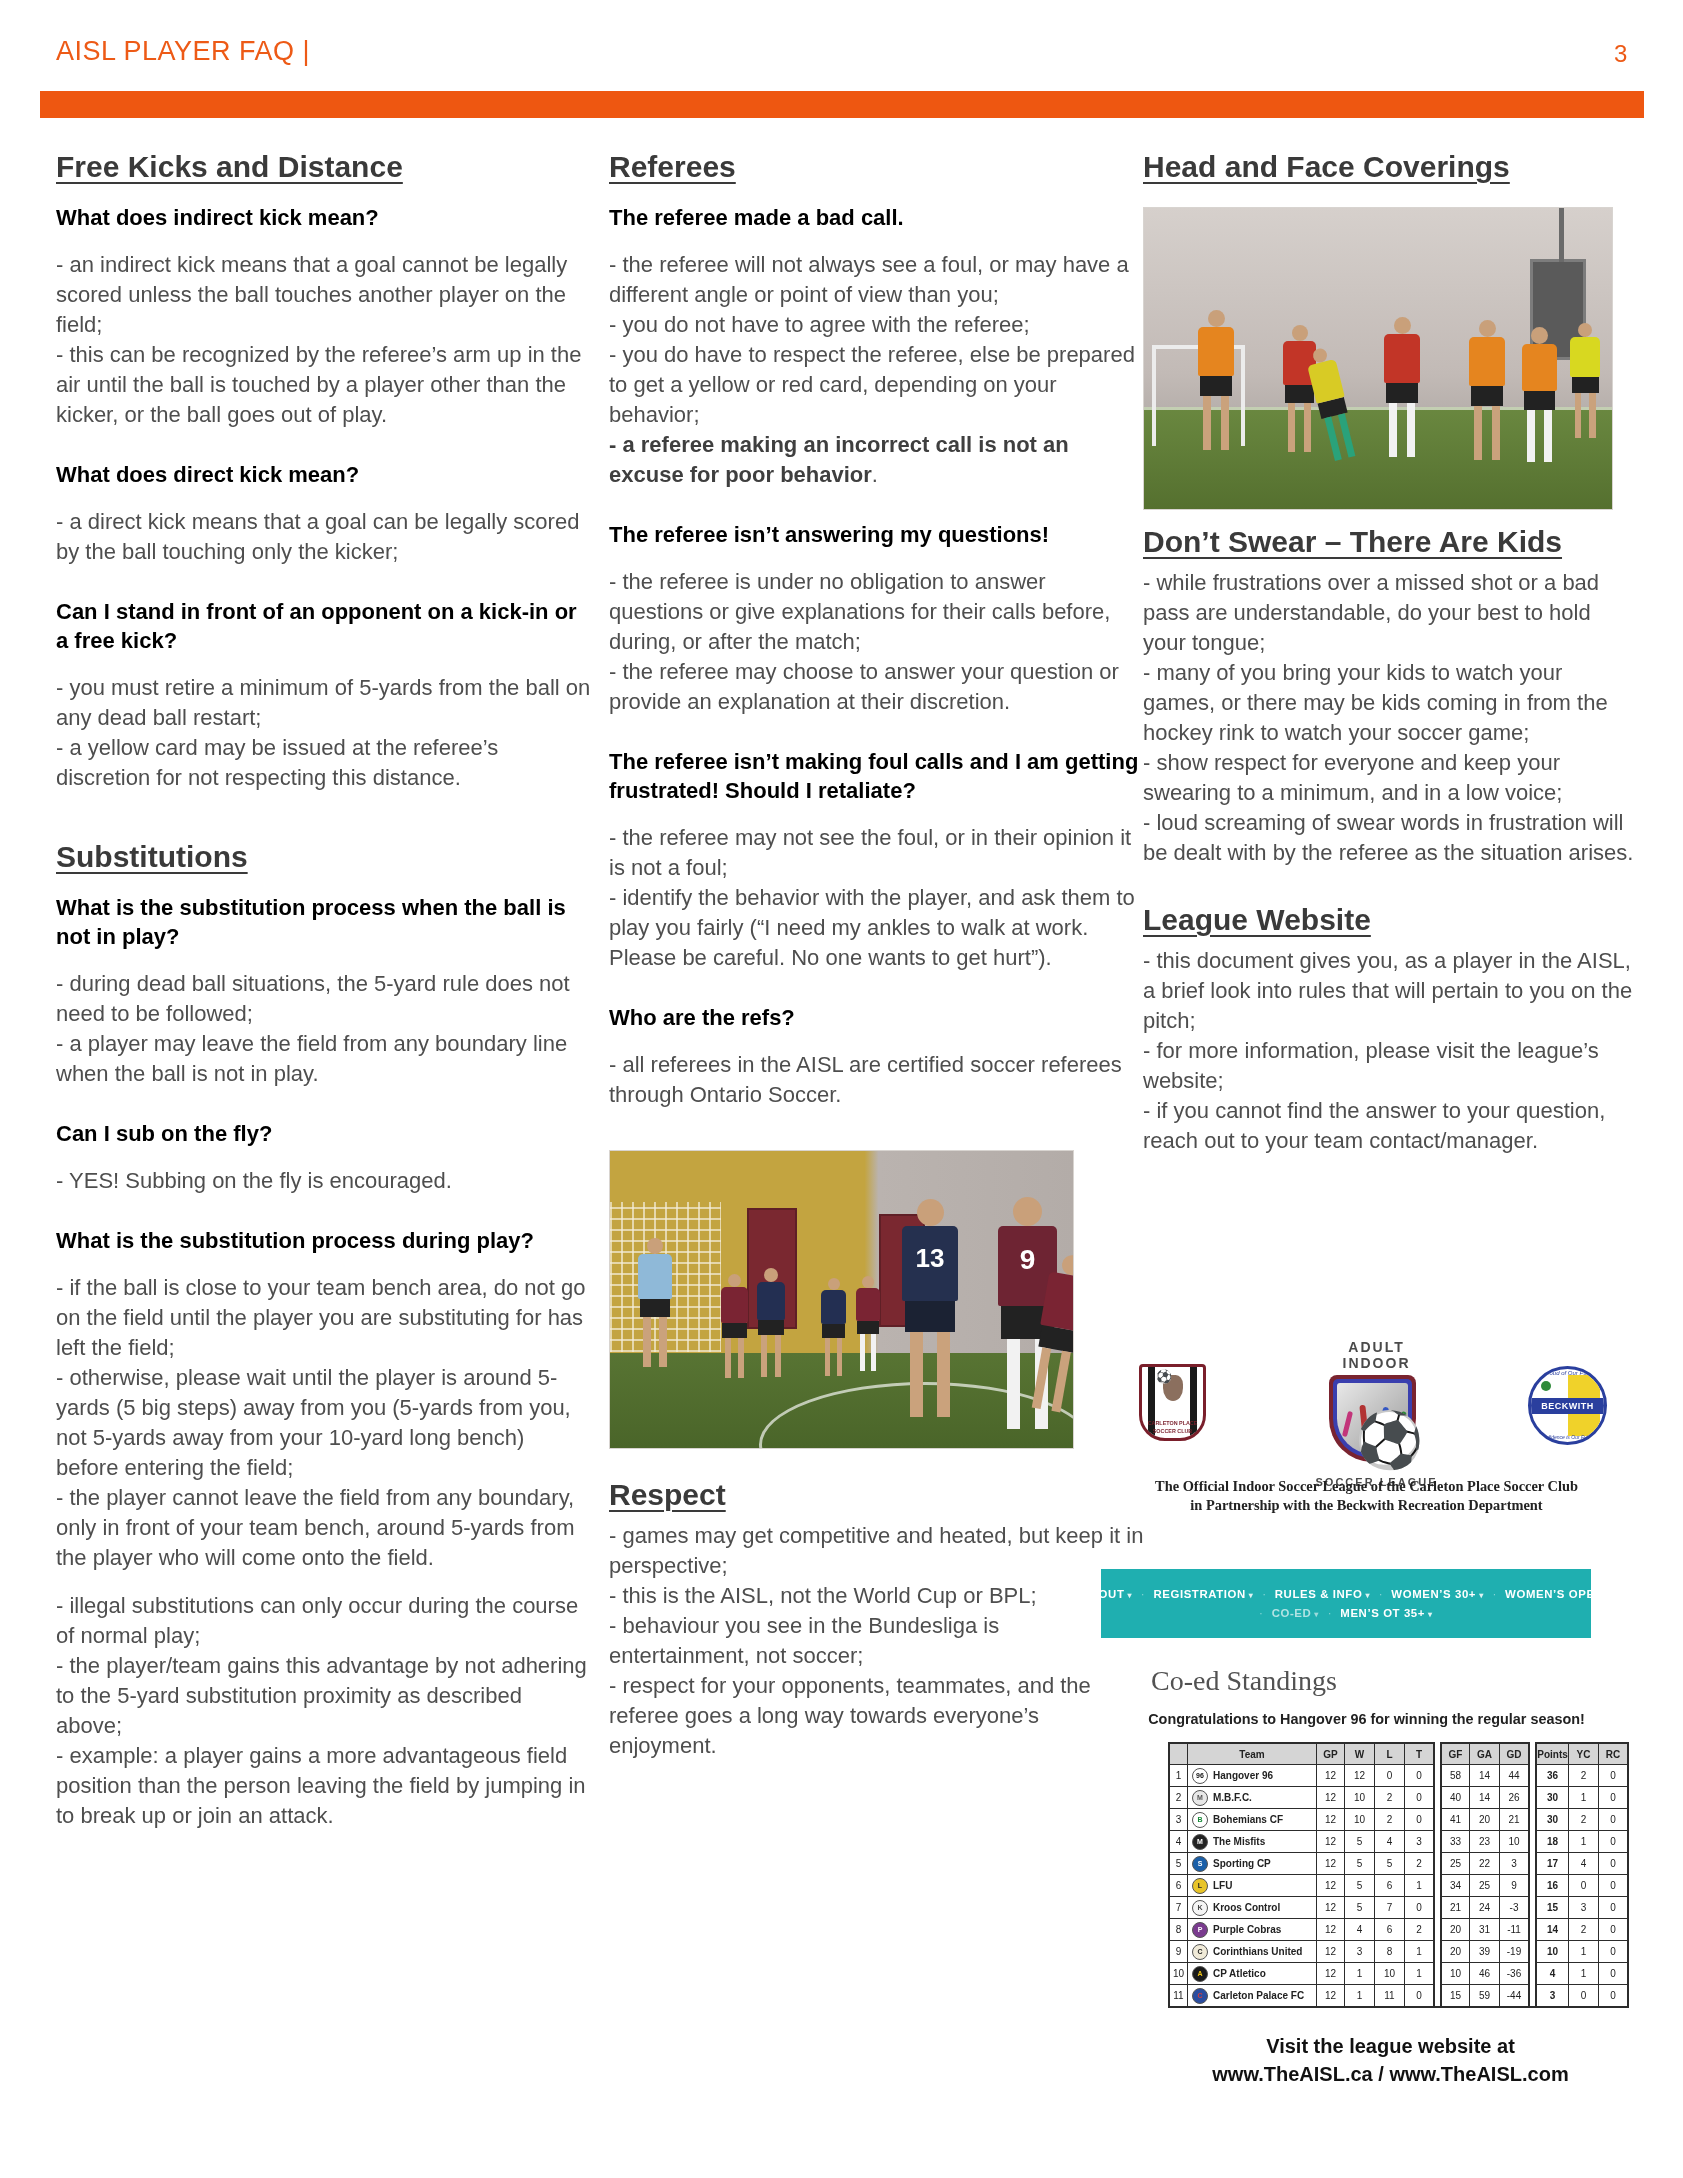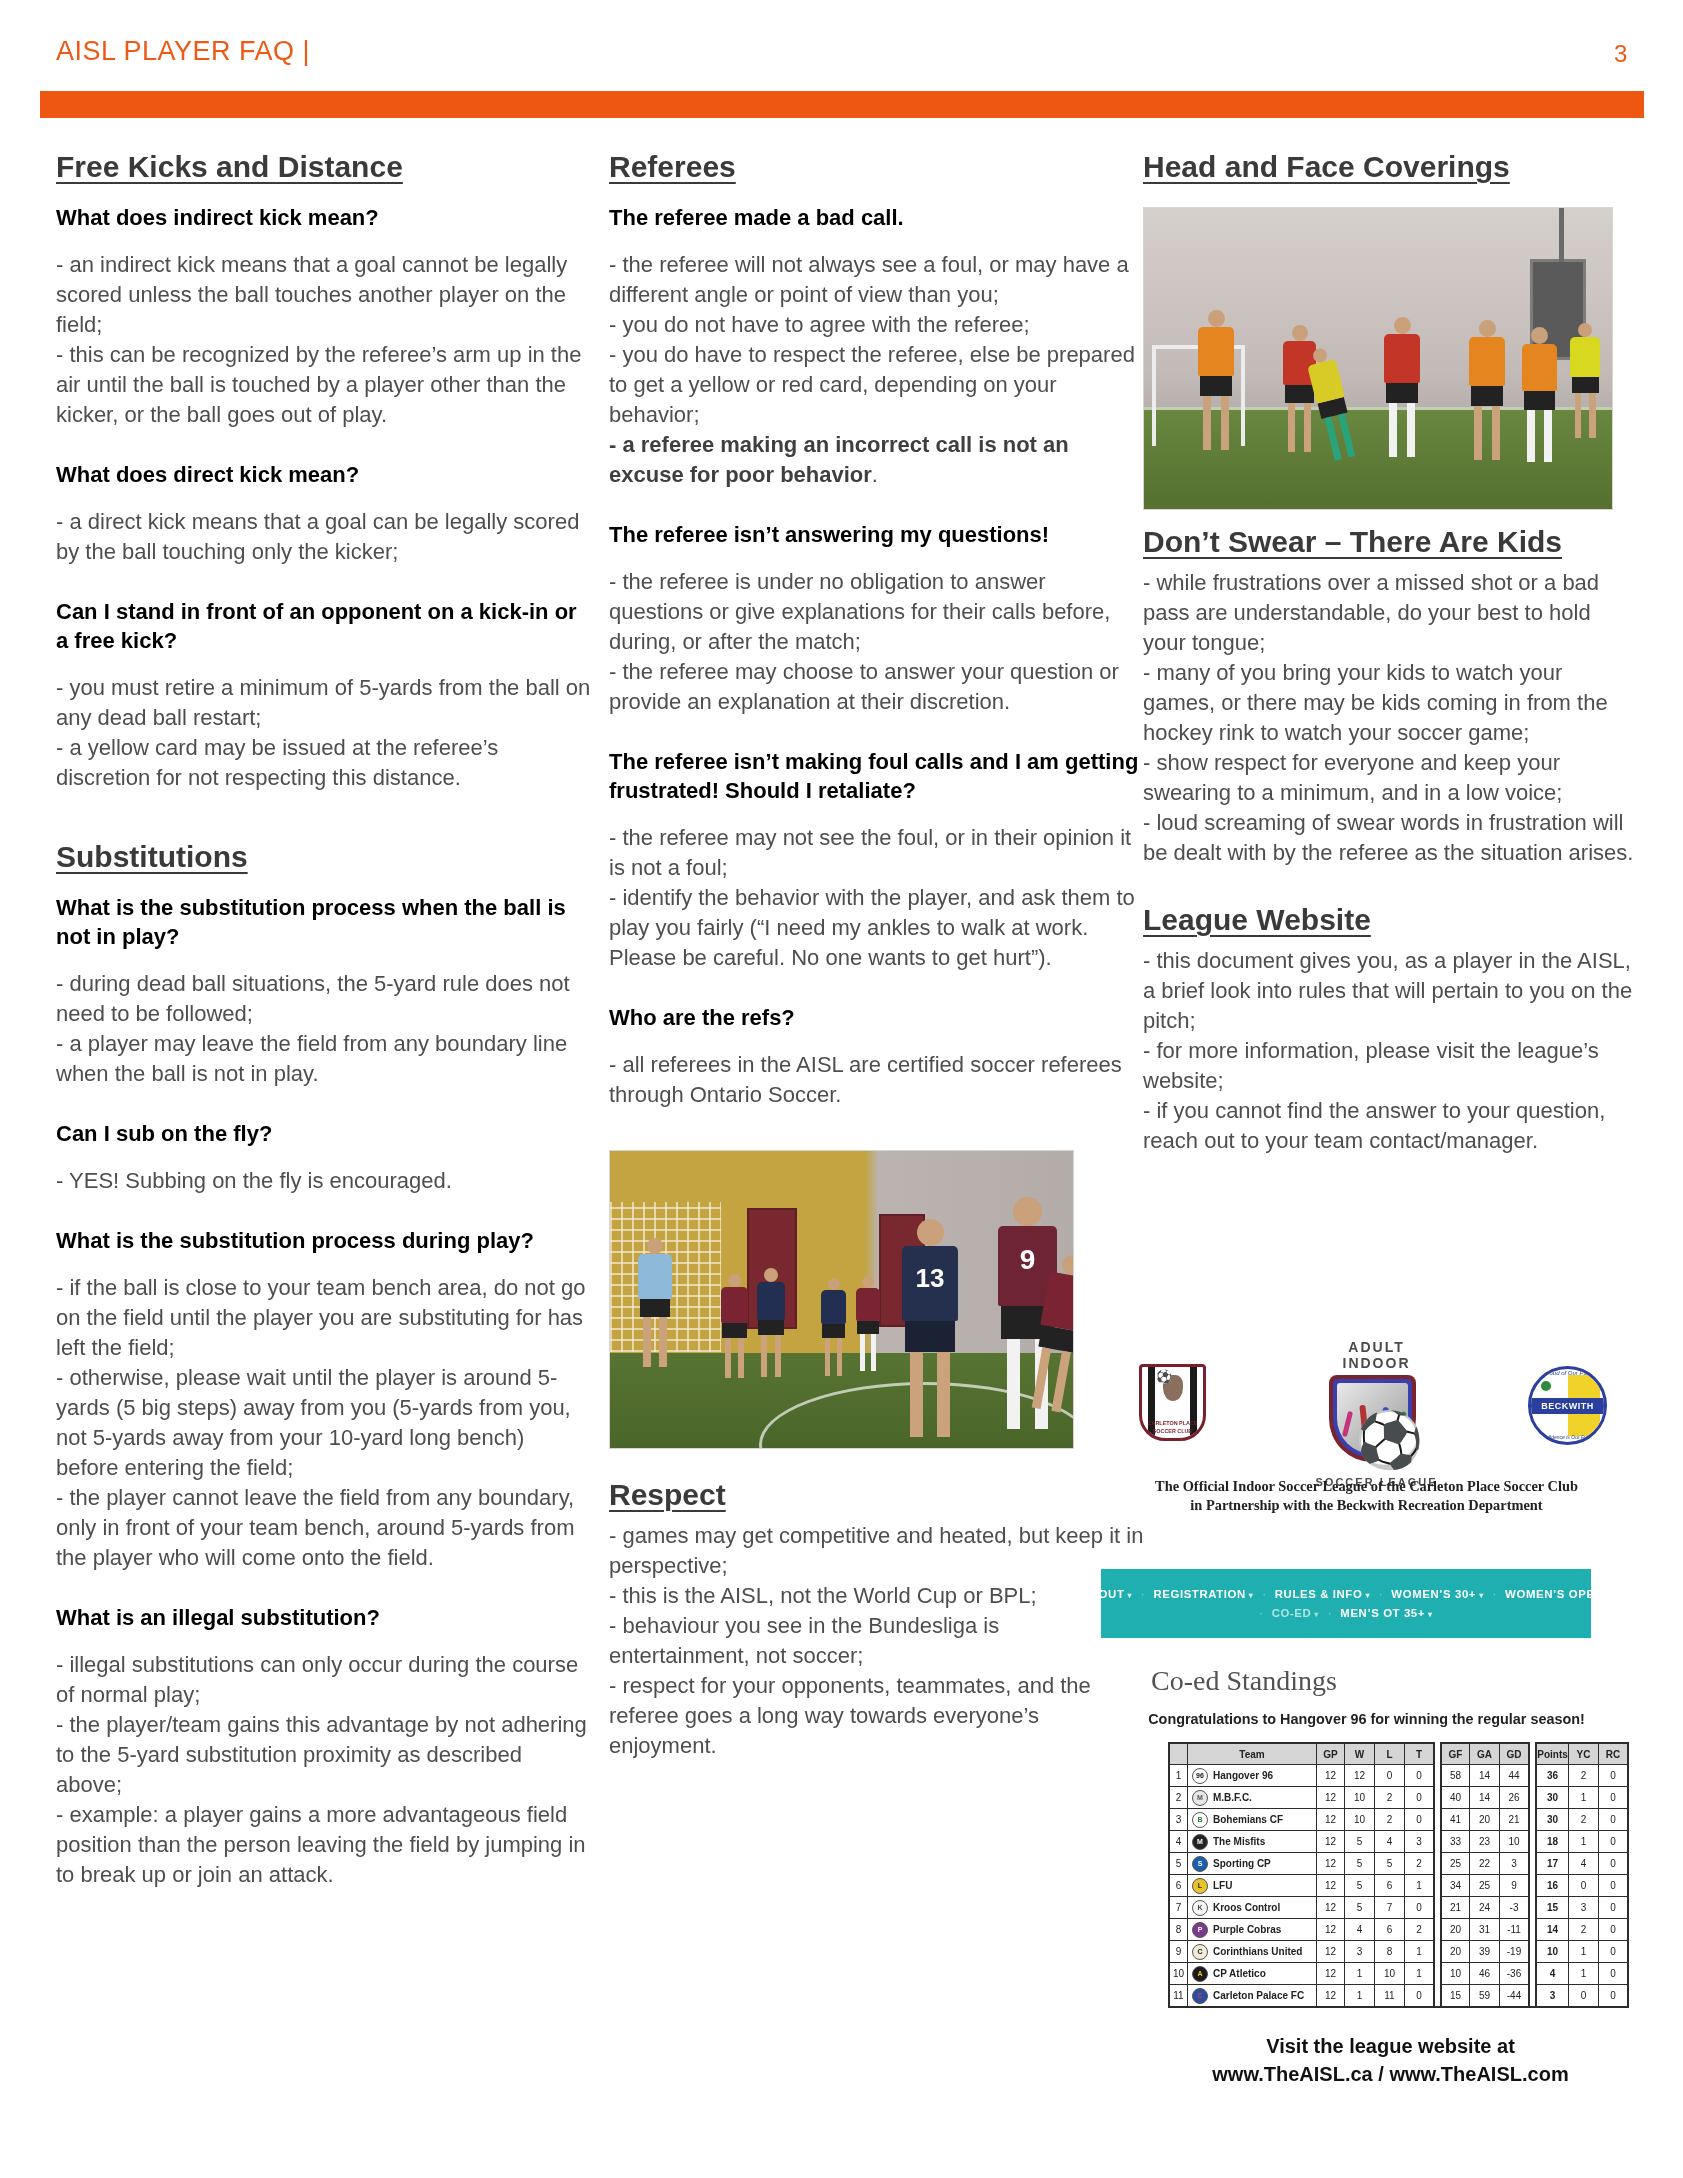--- a/index.html
+++ b/index.html
@@ -96,21 +96,20 @@
     <div class="h2">Substitutions</div>
     <div class="q">What is the substitution process when the ball is not in play?</div>
     <div class="a">- during dead ball situations, the 5-yard rule does not need to be followed;
 - a player may leave the field from any boundary line when the ball is not in play.</div>
     <div class="q">Can I sub on the fly?</div>
     <div class="a">- YES! Subbing on the fly is encouraged.</div>
     <div class="q">What is the substitution process during play?</div>
     <div class="a">- if the ball is close to your team bench area, do not go on the field until the player you are substituting for has left the field;
 - otherwise, please wait until the player is around 5-yards (5 big steps) away from you (5-yards from you, not 5-yards away from your 10-yard long bench) before entering the field;
 - the player cannot leave the field from any boundary, only in front of your team bench, around 5-yards from the player who will come onto the field.</div>
-    <div class="q">What is an illegal substitution?</div>
     <div class="a">- illegal substitutions can only occur during the course of normal play;
 - the player/team gains this advantage by not adhering to the 5-yard substitution proximity as described above;
 - example: a player gains a more advantageous field position than the person leaving the field by jumping in to break up or join an attack.</div>
   </div>
 
   <div class="col" id="col2">
     <div class="h2">Referees</div>
     <div class="q">The referee made a bad call.</div>
     <div class="a"><span>- the referee will not always see a foul, or may have a different angle or point of view than you;
 - you do not have to agree with the referee;
@@ -169,21 +168,21 @@
         </div>
         <div class="pl" style="left: 246px; top: 125px; height: 101px; width: 24px;">
           <div class="phead" style="width: 12px; height: 12px;"></div>
           <div class="ptorso" style="height: 33px; background: rgb(122, 36, 51);"></div>
           <div class="pshorts" style="height: 13px; background: rgb(34, 34, 34);"></div>
           <div class="plegs" style="height: 37px;">
             <div class="pleg" style="background: rgb(242, 242, 242);"></div>
             <div class="pleg" style="background: rgb(242, 242, 242);"></div>
           </div>
         </div>
-        <div class="pl" style="left: 292px; top: 68px; height: 236px; width: 56px;">
+        <div class="pl" style="left: 292px; top: 48px; height: 236px; width: 56px;">
           <div class="phead" style="width: 27px; height: 27px;"></div>
           <div class="ptorso" style="height: 75px; background: rgb(37, 48, 79);">
             <div class="pnum" style="font-size: 26px;">13</div>
           </div>
           <div class="pshorts" style="height: 31px; background: rgb(27, 34, 51);"></div>
           <div class="plegs" style="height: 85px;">
             <div class="pleg" style="background: rgb(202, 162, 124);"></div>
             <div class="pleg" style="background: rgb(202, 162, 124);"></div>
           </div>
         </div>

